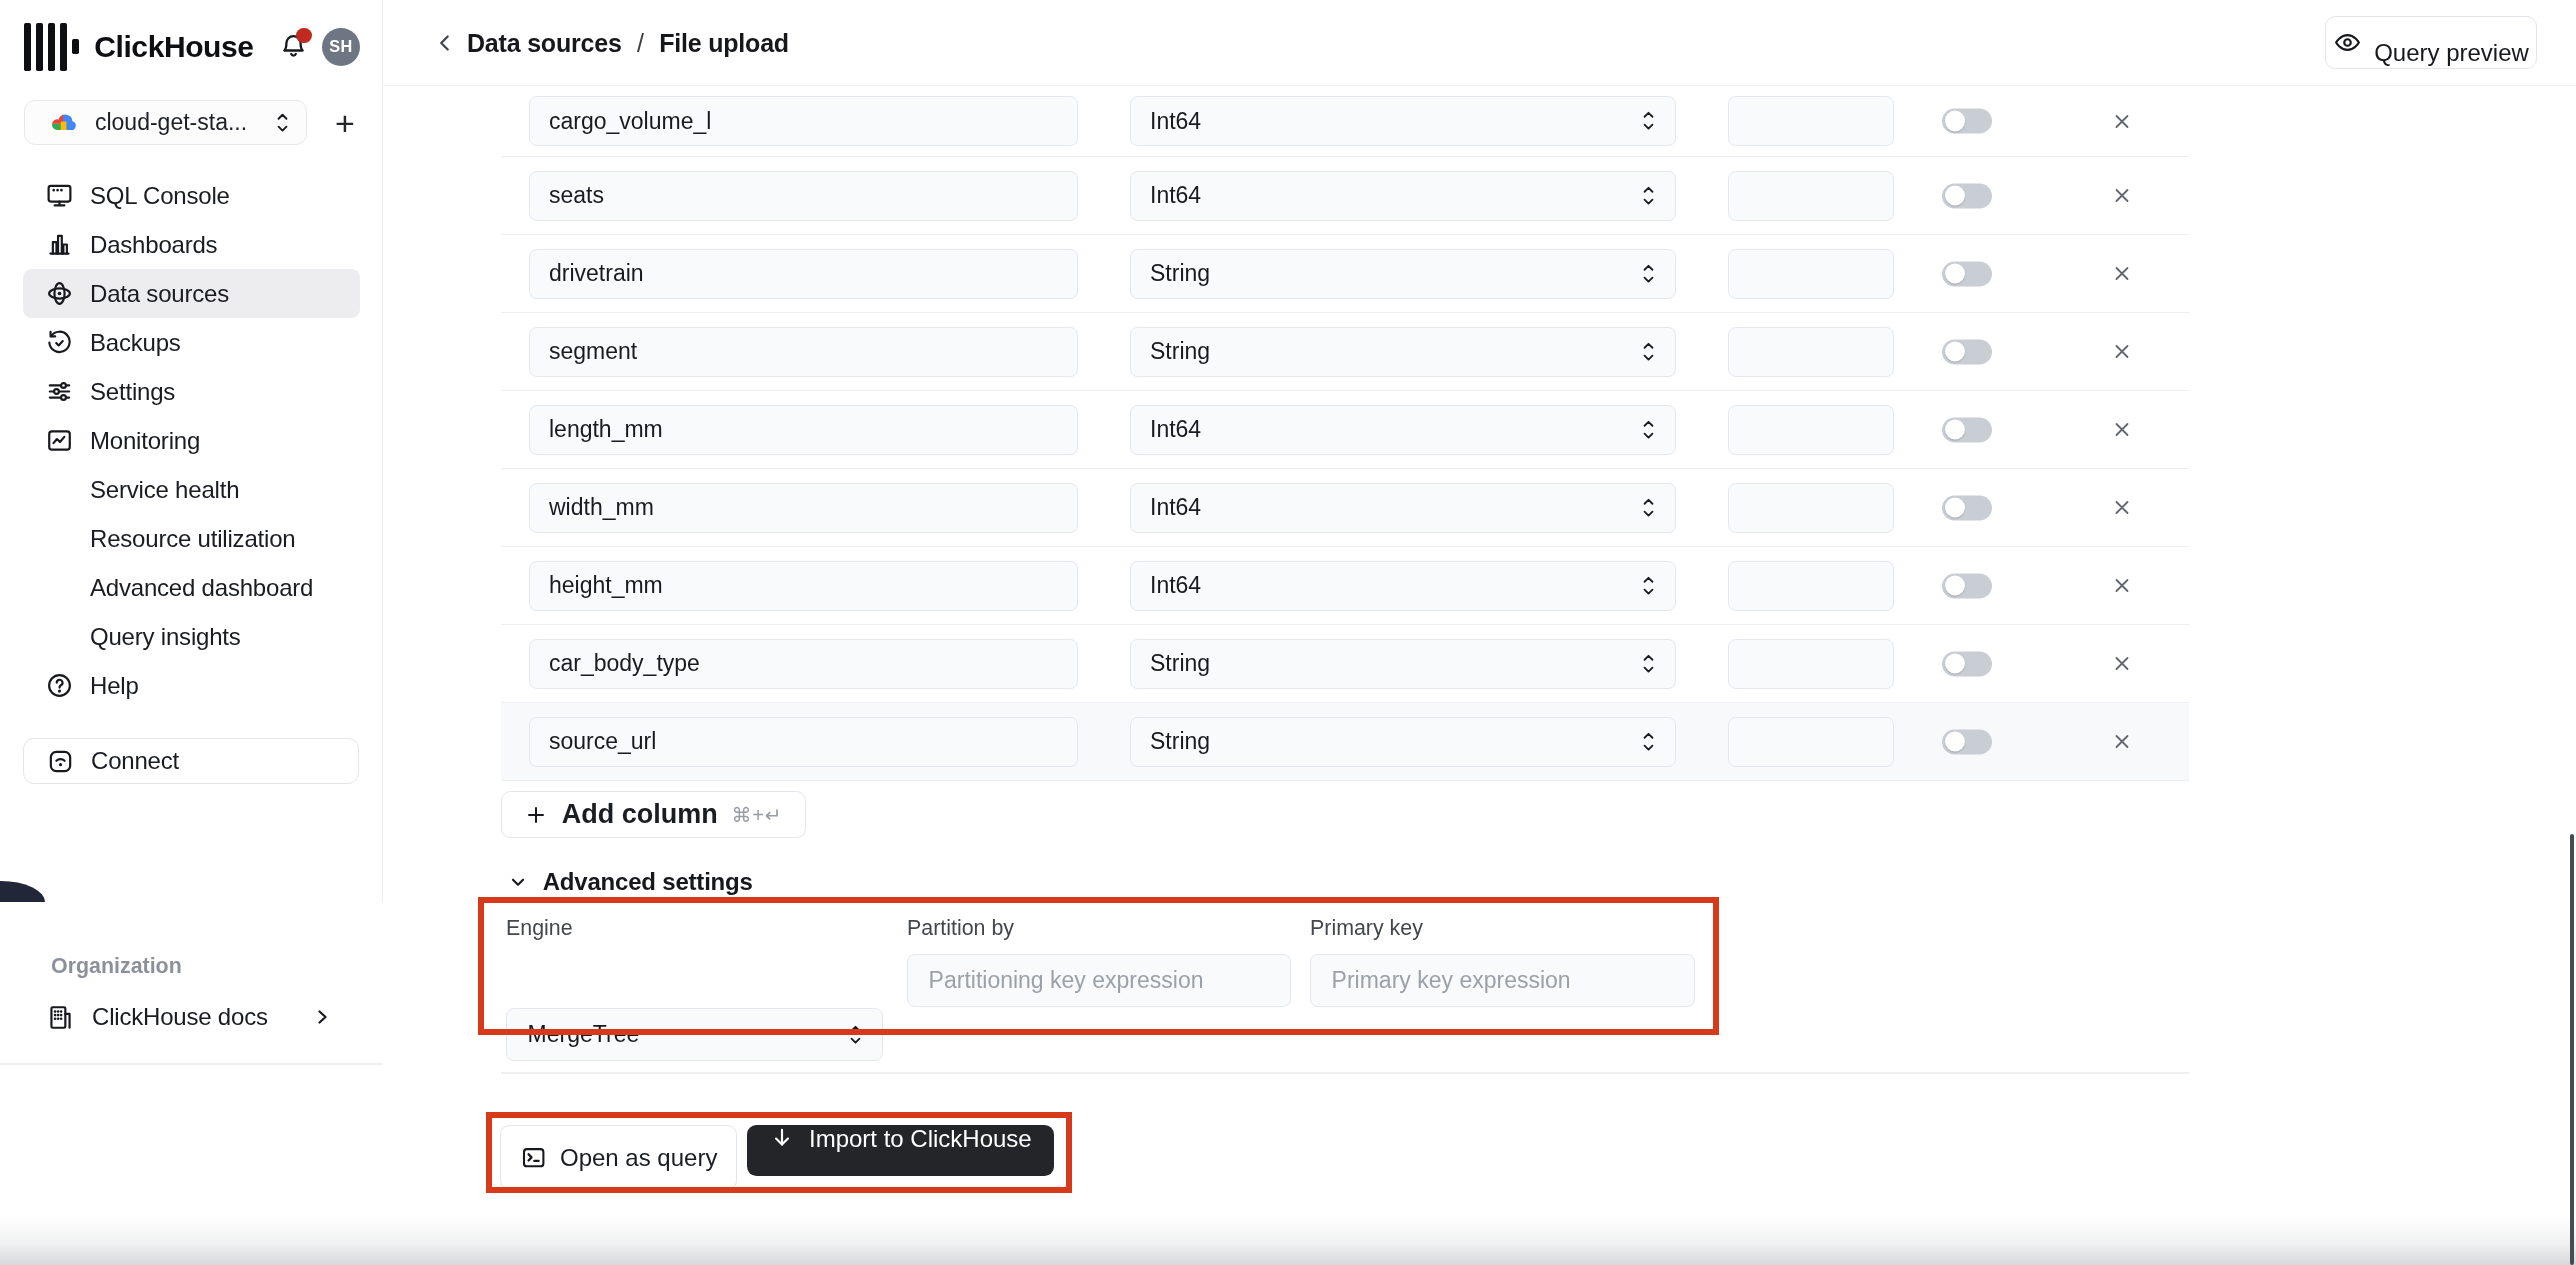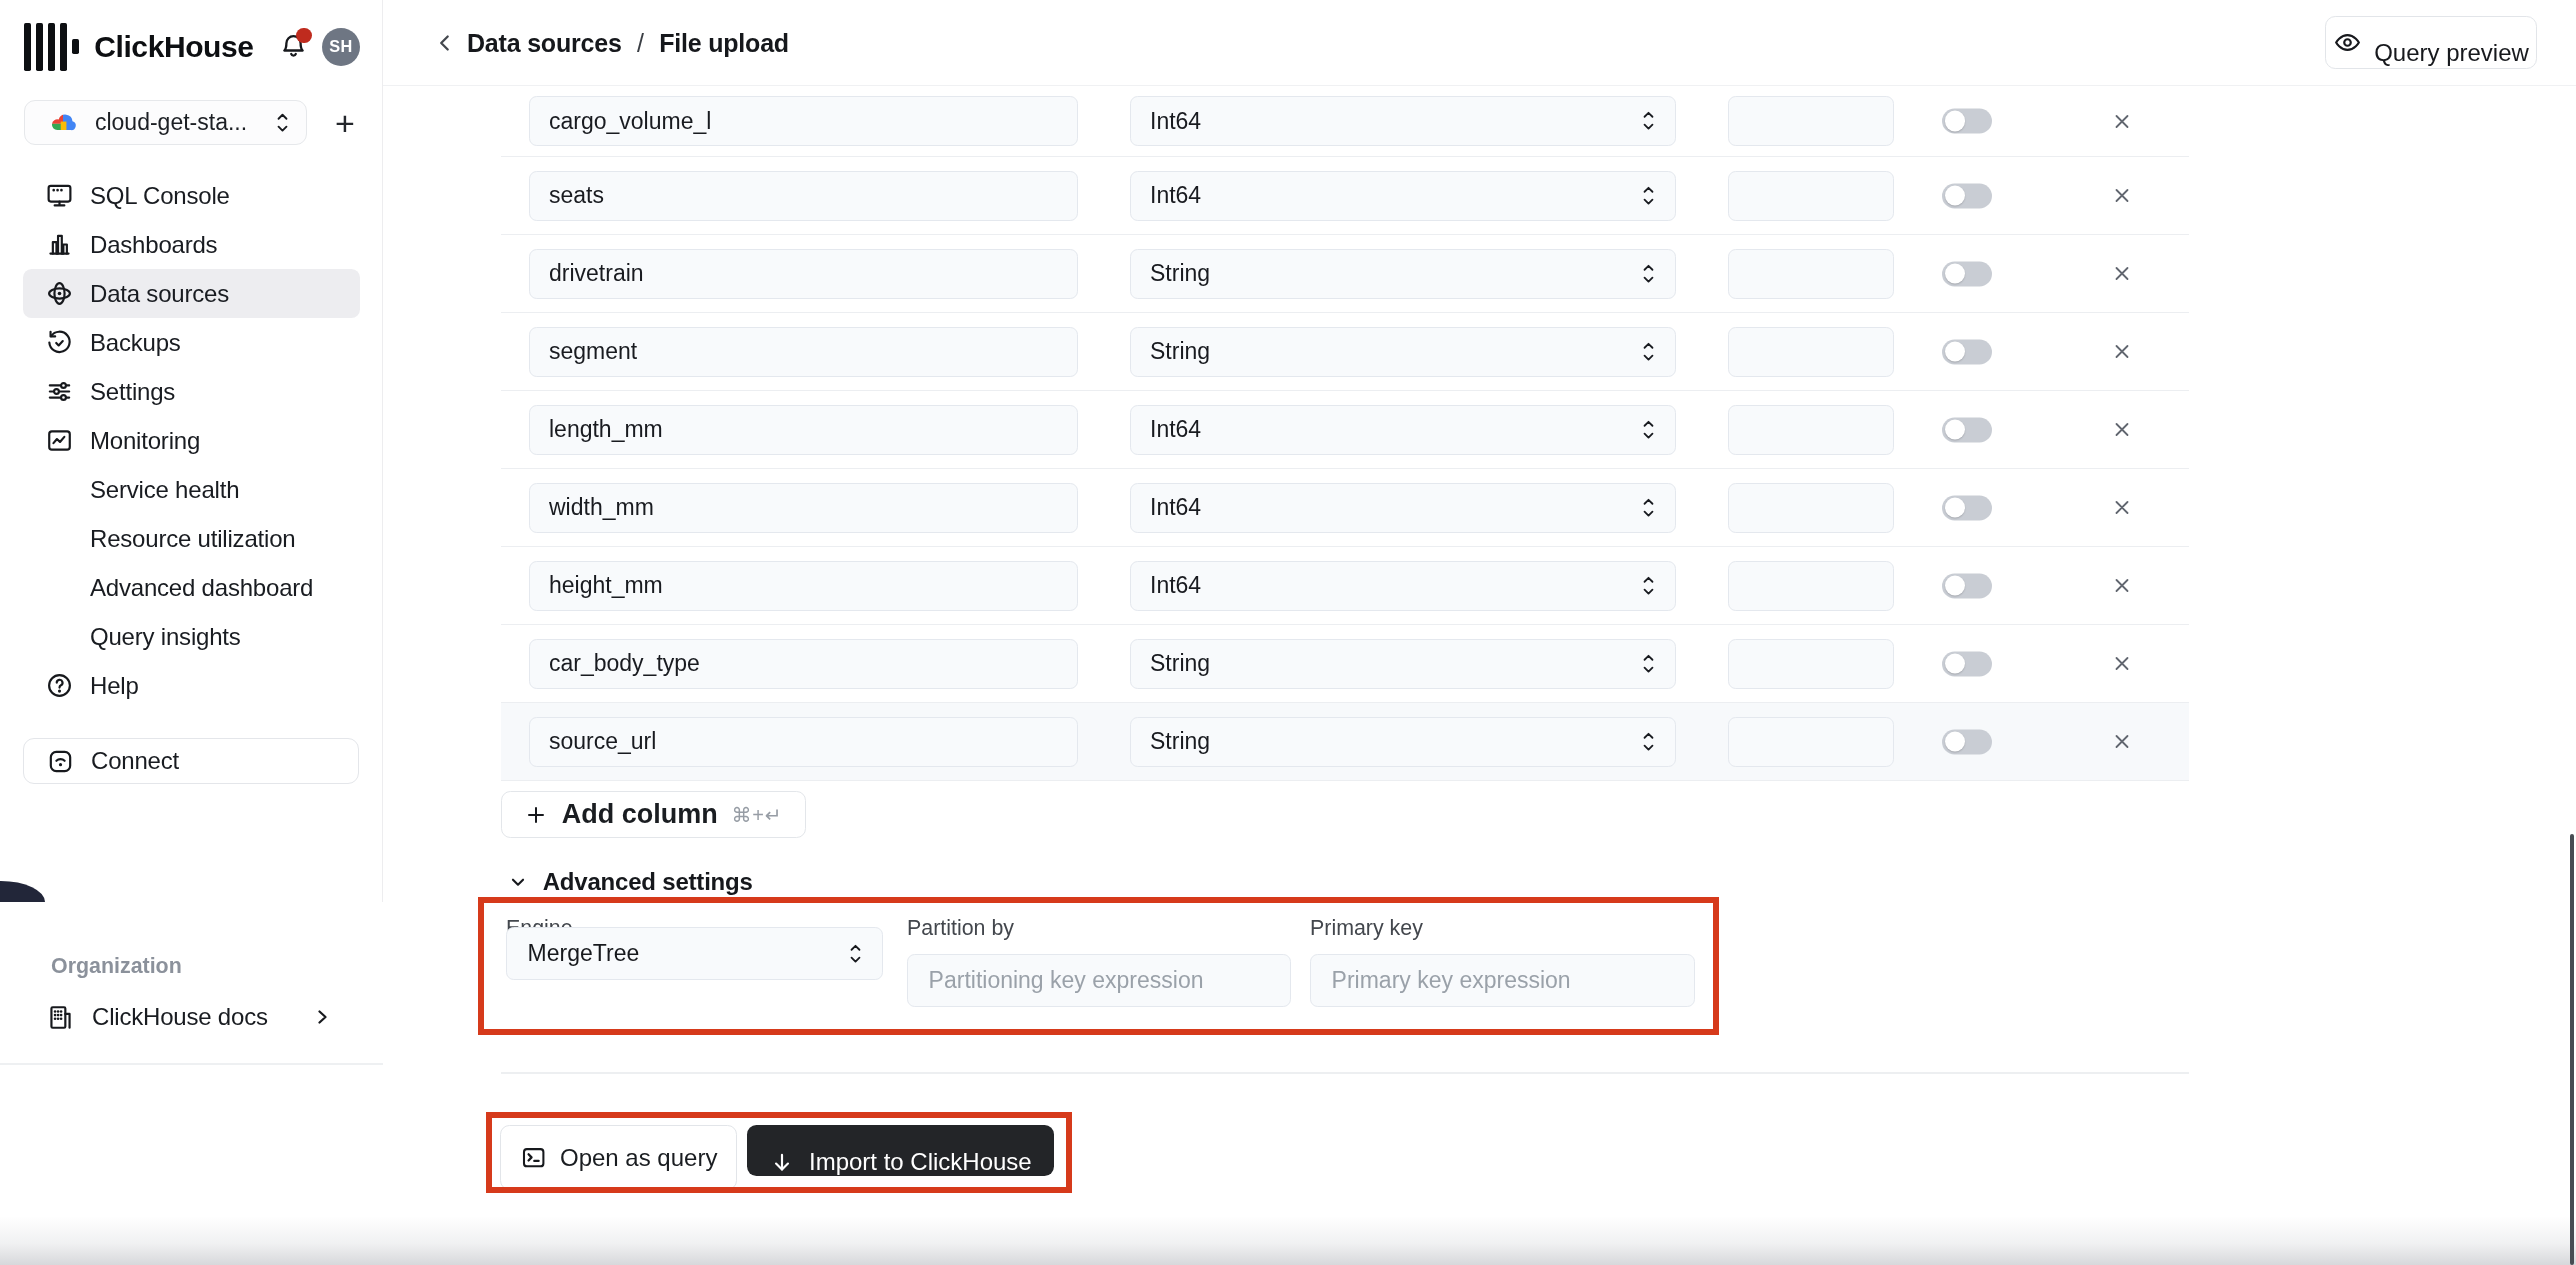--- a/index.html
+++ b/index.html
@@ -110,35 +110,35 @@
   .addcol-label{font-size:27px;font-weight:600;color:#1a1d21;}
   .addcol-short{font-size:20px;color:#979da5;letter-spacing:0.9px;}
 
   .adv-head{position:absolute;left:124px;top:868px;display:flex;align-items:center;gap:13.7px;cursor:pointer;}
   .adv-head svg{width:22px;height:22px;}
   .adv-head span{font-size:24px;font-weight:600;letter-spacing:-0.2px;color:#16181c;}
 
   .field-label{position:absolute;font-size:21.4px;color:#43474d;}
   .big-fld{position:absolute;height:53px;background:var(--input-bg);border:1.7px solid var(--input-border);
     border-radius:7.7px;font-size:23px;color:#17191d;font-family:"Liberation Sans", sans-serif;}
-  .engine-fld{left:123px;top:927px;width:377px;display:flex;align-items:center;padding:0 17px 0 20.6px;cursor:pointer;}
+  .engine-fld{left:123px;top:1008px;width:377px;display:flex;align-items:center;padding:0 17px 0 20.6px;cursor:pointer;}
   .engine-fld .updown{margin-left:auto;}
   input.big-fld{padding:0 20.6px;outline:none;}
   input.big-fld::placeholder{color:var(--placeholder);}
   .part-fld{left:524px;top:954px;width:384px;}
   .pk-fld{left:927px;top:954px;width:385px;}
 
   .hr2{position:absolute;left:118px;top:1072px;width:1688px;height:1.7px;background:#edeff1;}
 
   .oaq-btn{position:absolute;left:117px;top:1125px;width:237px;height:65px;border:1.7px solid var(--btn-border);border-radius:9.4px;
     background:#fff;display:flex;align-items:center;justify-content:center;gap:13px;cursor:pointer;}
   .oaq-btn svg{width:27.4px;height:27.4px;}
   .oaq-btn span{font-size:24px;color:#1a1d21;}
   .imp-btn{position:absolute;left:364px;top:1125px;width:307px;height:51px;border-radius:9.4px;background:#232528;
-    display:flex;align-items:flex-end;justify-content:center;gap:13.7px;cursor:pointer;}
+    display:flex;align-items:flex-start;justify-content:center;gap:13.7px;cursor:pointer;}
   .imp-btn svg{width:26px;height:26px;}
   .imp-btn span{font-size:24px;color:#fff;}
 
   .anno{position:absolute;border:6px solid var(--annotation);pointer-events:none;z-index:6;}
   .anno1{left:95px;top:897px;width:1241px;height:138px;}
   .anno2{left:103px;top:1112px;width:586px;height:81px;}
 
   
   .scrollbar{position:absolute;right:1.7px;top:834px;width:4.3px;height:431px;border-radius:2.6px;background:#474c53;z-index:9;}
   .bottom-shadow{position:absolute;left:0;bottom:0;width:2576px;height:50px;z-index:8;pointer-events:none;

